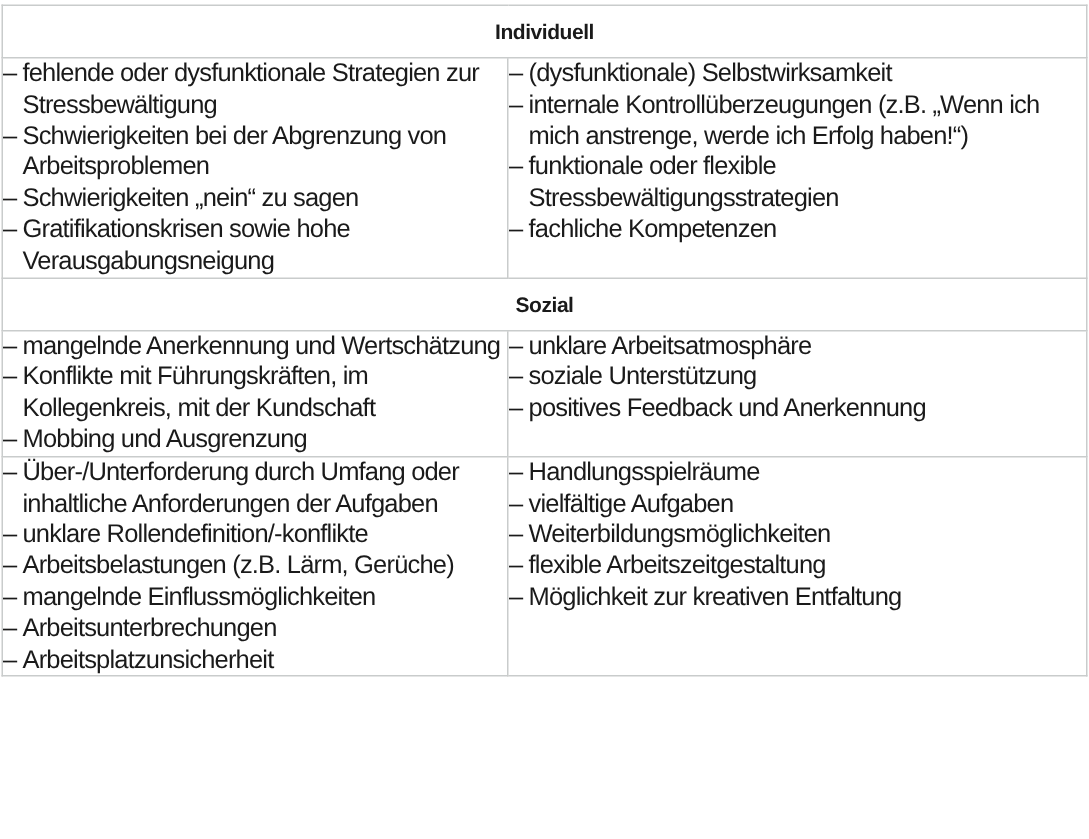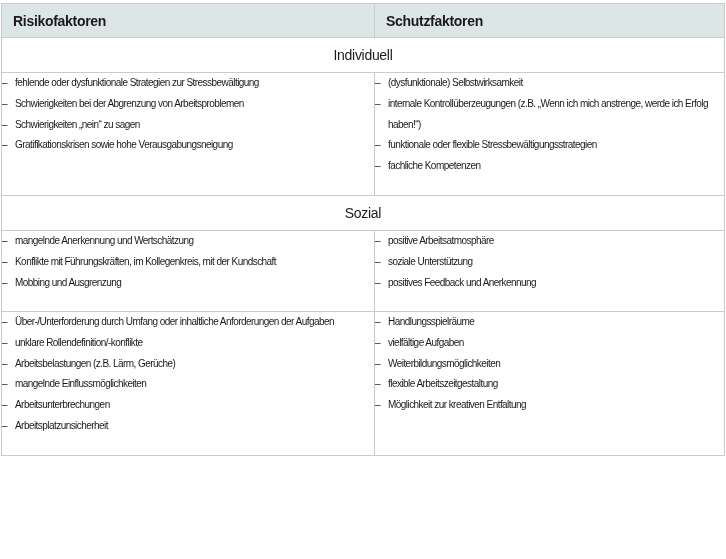--- a/index.html
+++ b/index.html
@@ -22,47 +22,43 @@
       height: 33px;
       text-align: left;
       font-weight: bold;
       font-size: 14px;
       padding: 0 0 0 11px;
       vertical-align: middle;
       letter-spacing: -0.3px;
     }
     .sec td {
       text-align: center;
-      font-weight: normal;
+      font-weight: bold;
       font-size: 14px;
       height: 34px;
       vertical-align: middle;
       letter-spacing: -0.3px;
     }
     .cell { padding: 8px 8px 8px 11px; }
     .list { list-style: none; margin: 0; padding: 0; }
     .list li {
-      font-size: 10px;
+      font-size: 17px;
       line-height: 20.8px;
       padding-left: 13px;
       text-indent: -13px;
       letter-spacing: -0.55px;
     }
     .dash { display: inline-block; width: 13px; text-indent: 0; }
     .col-l { width: 361px; }
   </style>
 </head>
 <body>
 
 <table class="tbl">
   <tbody>
-      <tr class="hdr">
-    <th class="col-l">Risikofaktoren</th>
-    <th>Schutzfaktoren</th>
-  </tr>
 
   <tr class="sec">
     <td colspan="2">Individuell</td>
   </tr>
   <tr>
     <td class="cell" style="height:122px">
       <ul class="list">
         <li><span class="dash">–</span><span>fehlende oder dysfunktionale Strategien zur Stress­bewältigung</span></li>
         <li><span class="dash">–</span><span>Schwierigkeiten bei der Abgrenzung von Arbeits­problemen</span></li>
         <li><span class="dash">–</span><span>Schwierigkeiten „nein“ zu sagen</span></li>
@@ -85,21 +81,21 @@
   <tr>
     <td class="cell" style="height:80px">
       <ul class="list">
         <li><span class="dash">–</span><span>mangelnde Anerkennung und Wertschätzung</span></li>
         <li><span class="dash">–</span><span>Konflikte mit Führungskräften, im Kollegenkreis, mit der Kundschaft</span></li>
         <li><span class="dash">–</span><span>Mobbing und Ausgrenzung</span></li>
       </ul>
     </td>
     <td class="cell">
       <ul class="list">
-        <li><span class="dash">–</span><span>positive Arbeitsatmosphäre</span></li>
+        <li><span class="dash">–</span><span>unklare Arbeitsatmosphäre</span></li>
         <li><span class="dash">–</span><span>soziale Unterstützung</span></li>
         <li><span class="dash">–</span><span>positives Feedback und Anerkennung</span></li>
       </ul>
     </td>
   </tr>
 
   <tr>
     <td class="cell" style="height:143px">
       <ul class="list">
         <li><span class="dash">–</span><span>Über-/Unterforderung durch Umfang oder inhaltliche Anforderungen der Aufgaben</span></li>

